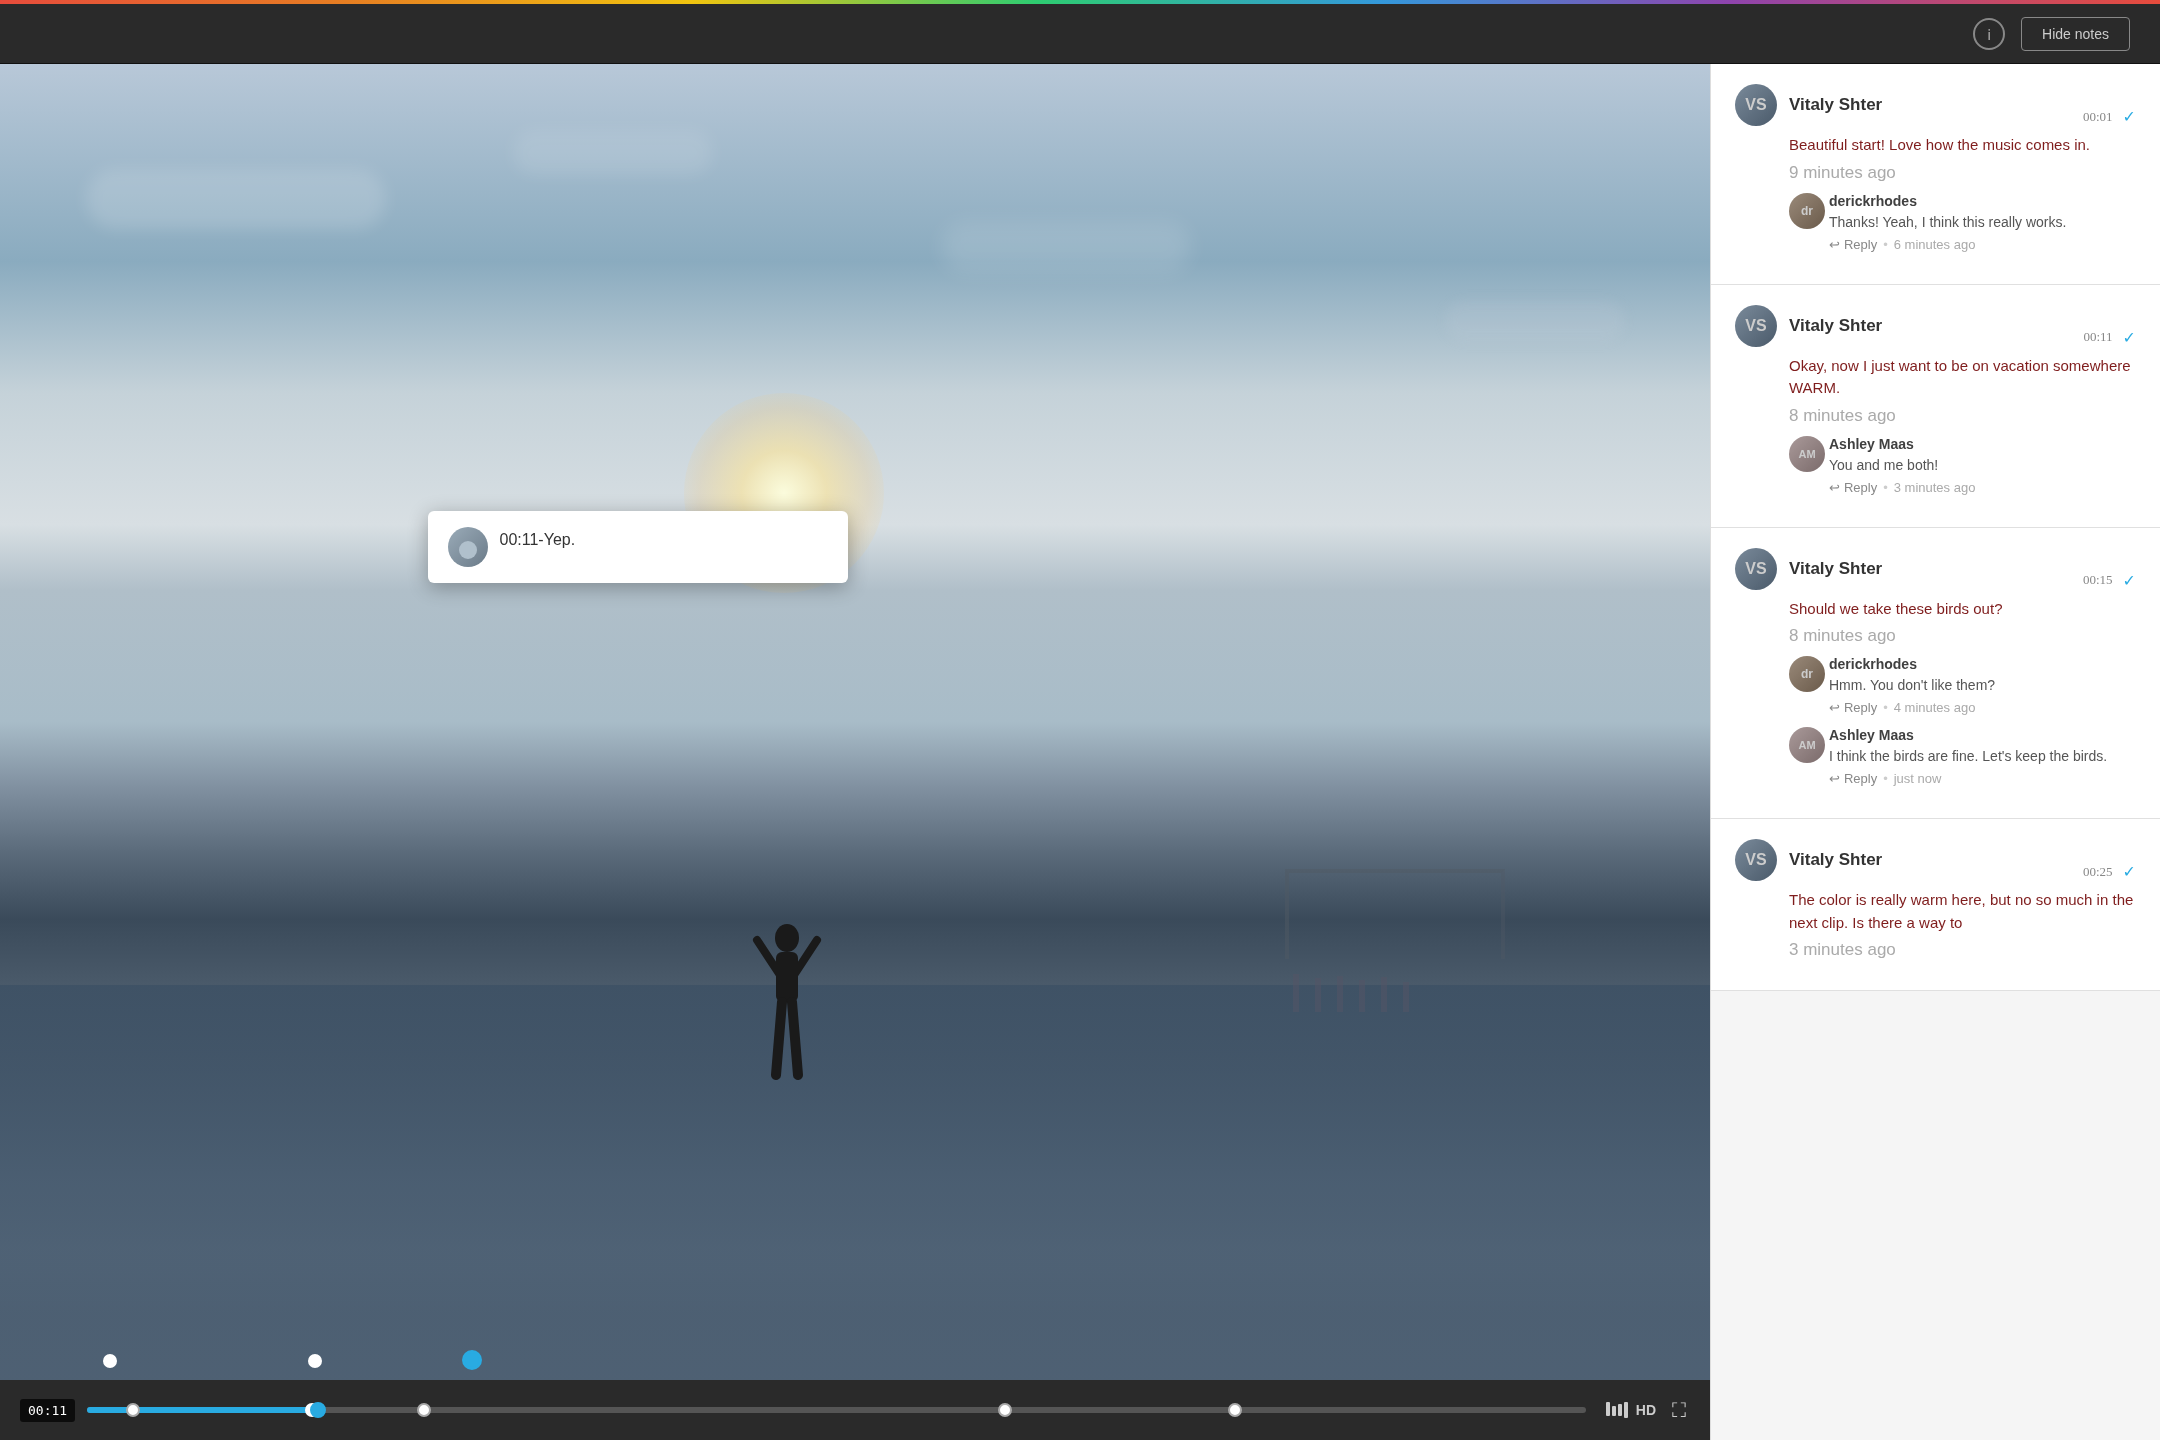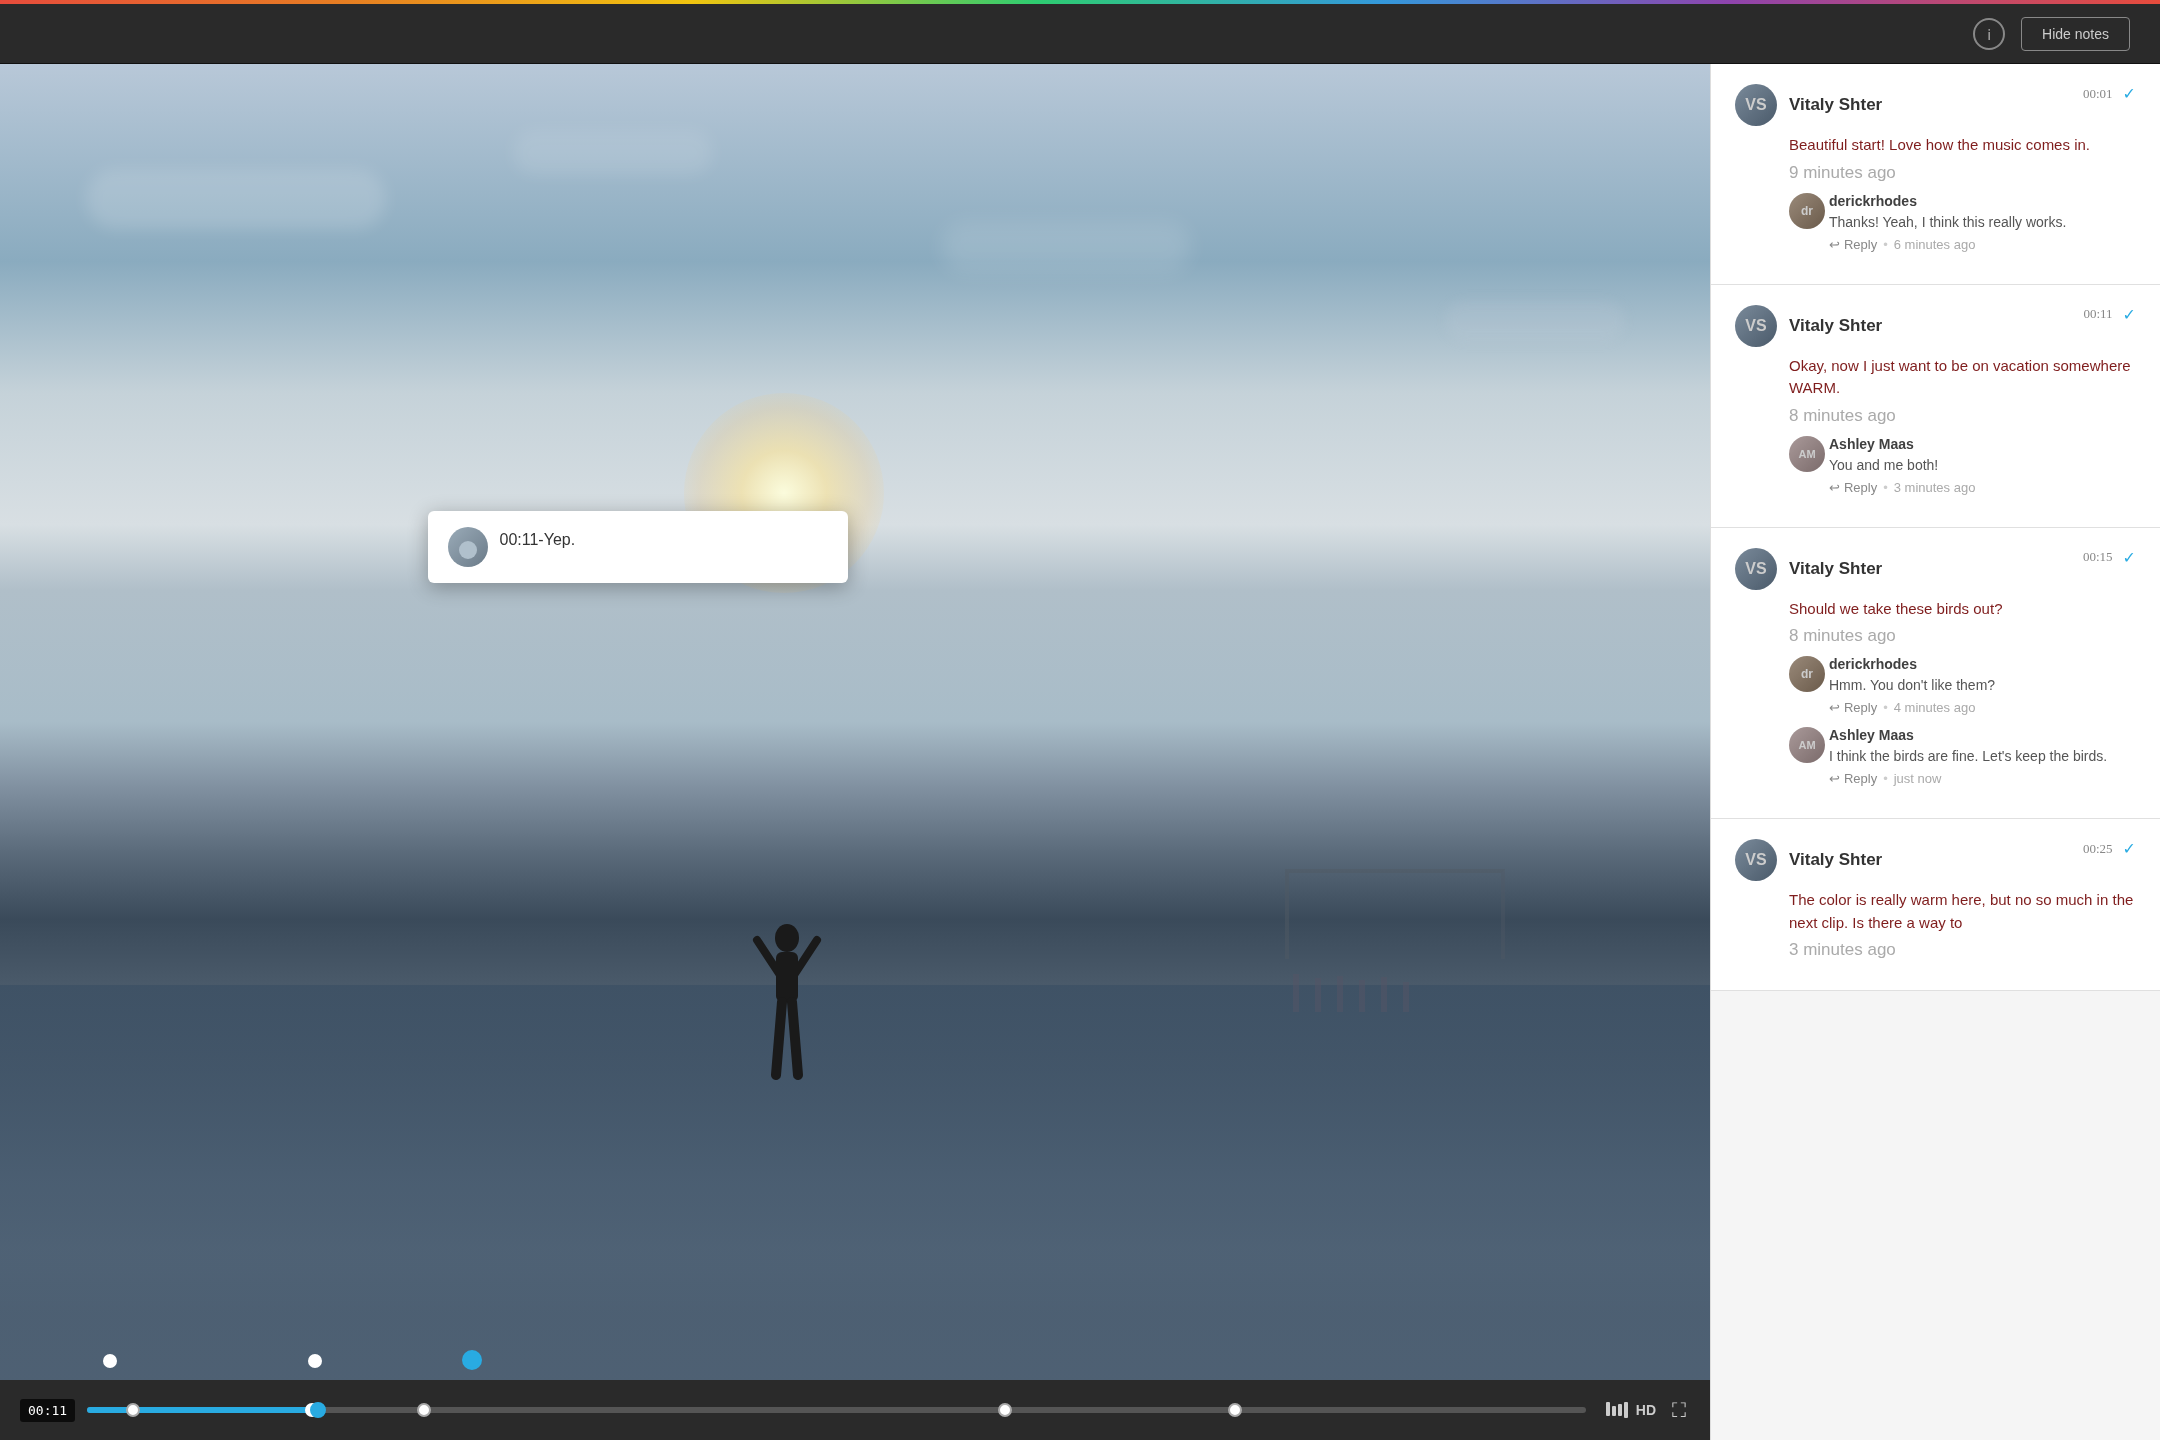--- a/index.html
+++ b/index.html
@@ -252,21 +252,21 @@
     }
 
     .comment-thread {
       border-bottom: 1px solid #e0e0e0;
       padding: 20px 24px;
       background: #fff;
     }
 
     .comment-header {
       display: flex;
-      align-items: flex-start;
+      align-items: flex-end;
       justify-content: space-between;
       margin-bottom: 8px;
       gap: 8px;
     }
 
     .comment-author-row {
       display: flex;
       align-items: center;
       gap: 12px;
     }

